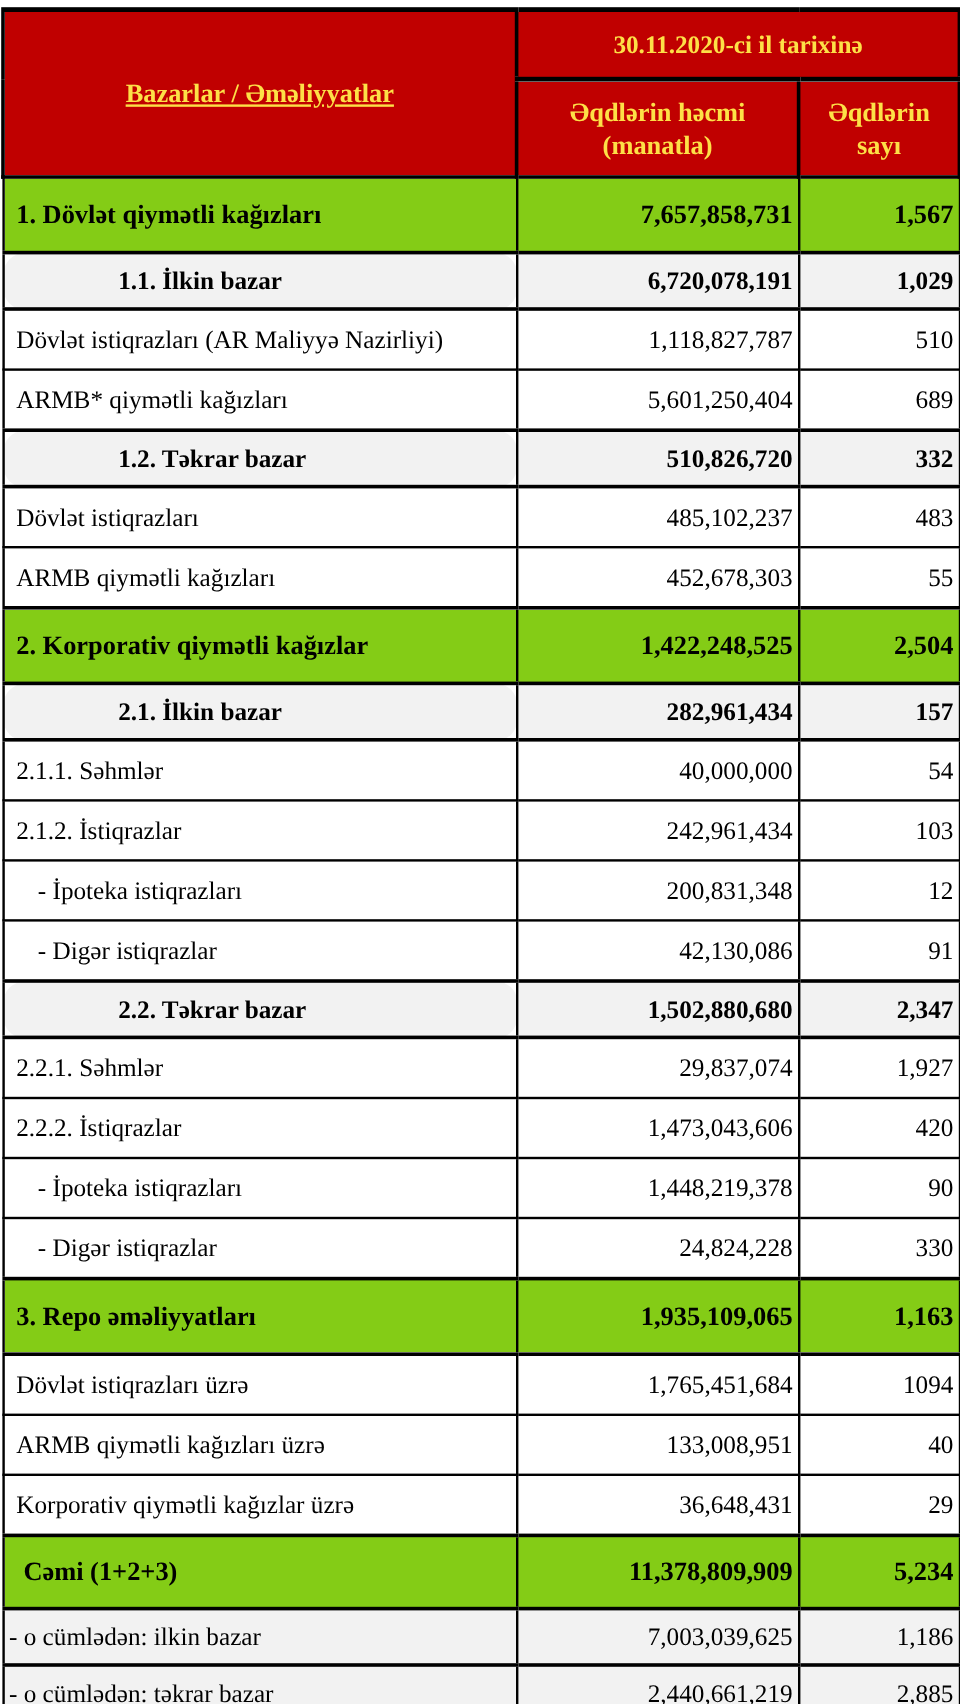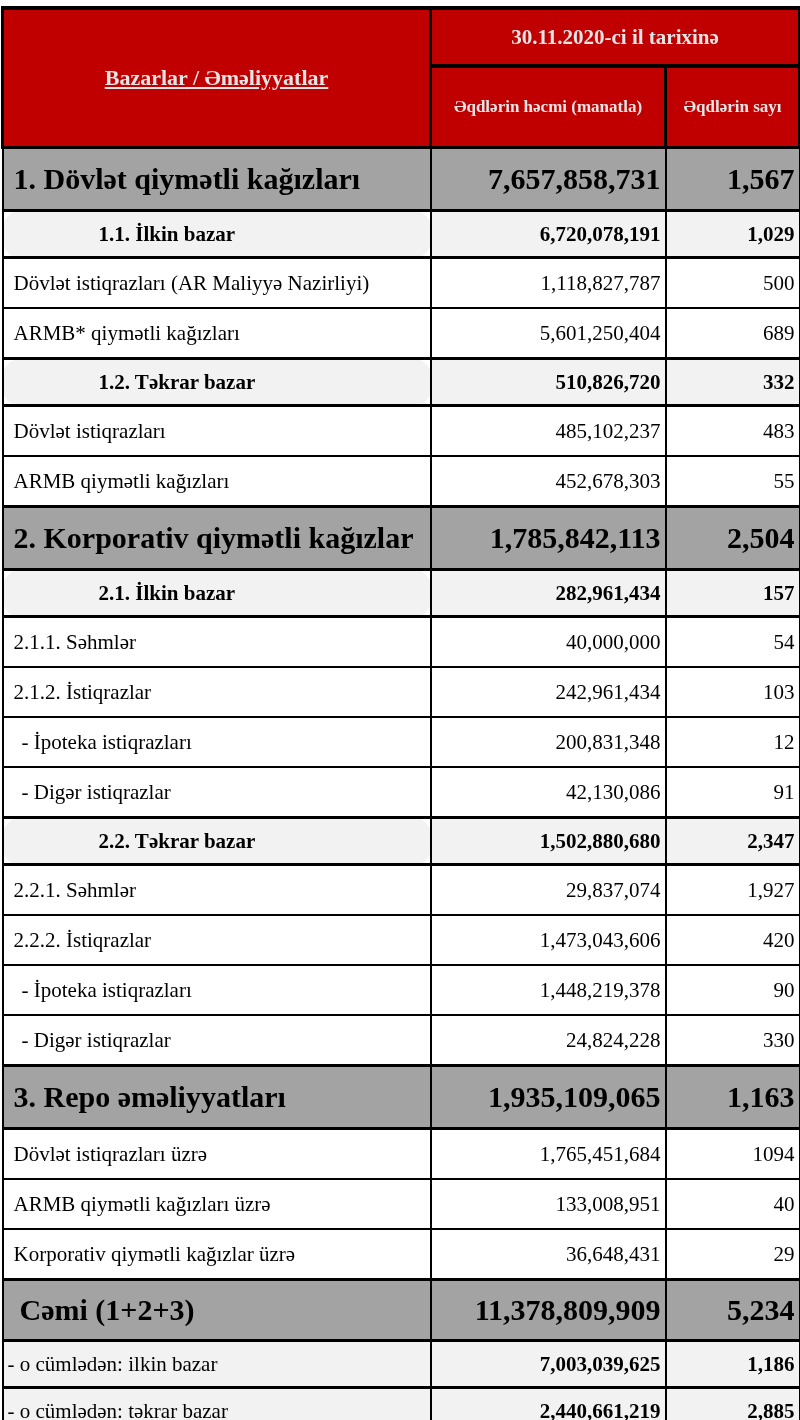--- a/index.html
+++ b/index.html
@@ -20,53 +20,53 @@
   col.c2 { width: 235px; }
   col.c3 { width: 134px; }
   th, td {
     border: 2px solid #000;
     vertical-align: middle;
     overflow: hidden;
   }
   thead th {
     border-width: 4px 3px 3px 3px;
     background: #c00000;
-    color: #e5e5e5;
+    color: #fde047;
     font-weight: bold;
     text-align: center;
     padding: 2px 6px;
   }
   th.markets-head { font-size: 22px; text-decoration: underline; }
   th.date-head { font-size: 21px; height: 50px; }
-  th.vol-head, th.cnt-head { font-size: 17px; height: 74px; line-height: 1.25; font-family: Liberation Serif, serif; }
+  th.vol-head, th.cnt-head { font-size: 22px; height: 74px; line-height: 1.25; font-family: Liberation Serif, serif; }
   td { font-size: 21px; background: #ffffff; }
   td.label { text-align: left; padding: 2px 4px 2px 10px; }
   td.num { text-align: right; padding: 2px 4px; }
   tr.item td, tr.item-dash td { height: 44px; }
-  tr.item-dash td.label { padding-left: 18px; }
+  tr.item-dash td.label { padding-left: 28px; }
   tr.section td, tr.total td {
-    background: #a3a3a3;
+    background: #84cc16;
     font-weight: bold;
-    font-size: 30px;
+    font-size: 22px;
     border-top-width: 3px;
     border-bottom-width: 3px;
   }
   tr.section td { height: 56px; }
   tr.total td { height: 54px; padding-left: 16px; }
   tr.subsection td, tr.subtotal td {
     background: #f2f2f2;
     border-top-width: 3px;
     border-bottom-width: 3px;
     height: 40px;
     padding-left: 22px;
   }
   tr.subsection td { font-weight: bold; }
   tr.subsection td.label { padding-left: 95px; border-radius: 17px; }
   tr.subtotal td.label { padding-left: 4px; font-weight: normal; }
-  tr.subtotal td.num { font-weight: bold; }
+  tr.subtotal td.num { font-weight: normal; }
   tbody tr:last-child td { border-bottom-width: 3px; }
 </style>
 </head>
 <body>
 
 <div class="page">
   <table>
     <colgroup>
         <col class="c1">
         <col class="c2">
@@ -89,21 +89,21 @@
           <td class="num">1,567</td>
         </tr>
         <tr class="subsection">
           <td class="label">1.1. İlkin bazar</td>
           <td class="num">6,720,078,191</td>
           <td class="num">1,029</td>
         </tr>
         <tr class="item">
           <td class="label">Dövlət istiqrazları (AR Maliyyə Nazirliyi)</td>
           <td class="num">1,118,827,787</td>
-          <td class="num">500</td>
+          <td class="num">510</td>
         </tr>
         <tr class="item">
           <td class="label">ARMB* qiymətli kağızları</td>
           <td class="num">5,601,250,404</td>
           <td class="num">689</td>
         </tr>
         <tr class="subsection">
           <td class="label">1.2. Təkrar bazar</td>
           <td class="num">510,826,720</td>
           <td class="num">332</td>
@@ -113,21 +113,21 @@
           <td class="num">485,102,237</td>
           <td class="num">483</td>
         </tr>
         <tr class="item">
           <td class="label">ARMB qiymətli kağızları</td>
           <td class="num">452,678,303</td>
           <td class="num">55</td>
         </tr>
         <tr class="section">
           <td class="label">2. Korporativ qiymətli kağızlar</td>
-          <td class="num">1,785,842,113</td>
+          <td class="num">1,422,248,525</td>
           <td class="num">2,504</td>
         </tr>
         <tr class="subsection">
           <td class="label">2.1. İlkin bazar</td>
           <td class="num">282,961,434</td>
           <td class="num">157</td>
         </tr>
         <tr class="item">
           <td class="label">2.1.1. Səhmlər</td>
           <td class="num">40,000,000</td>

